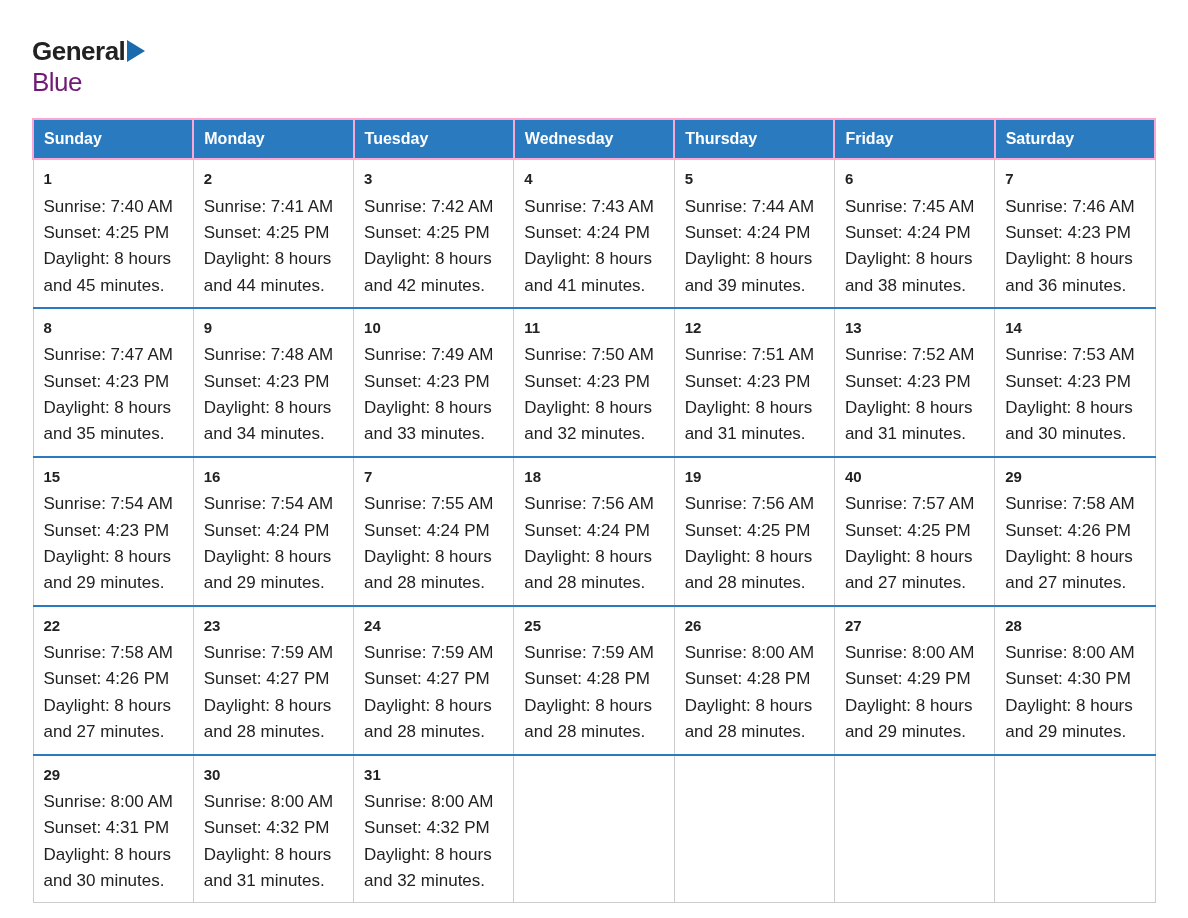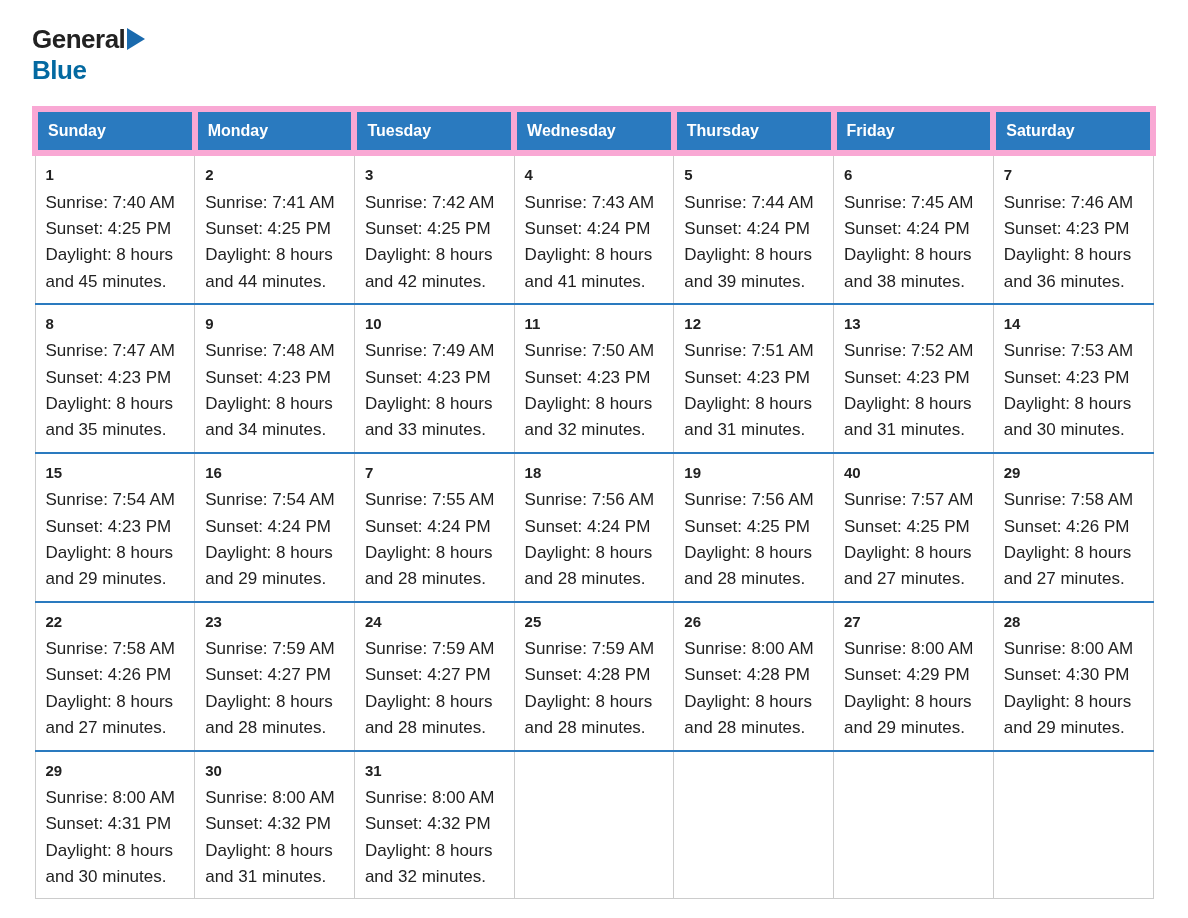--- a/index.html
+++ b/index.html
@@ -8,20 +8,21 @@
       background: #fff;
       padding: 24px 32px;
       width: 1188px;
       min-height: 918px;
     }
     .header-row {
       display: flex;
       justify-content: space-between;
       align-items: center;
       margin-bottom: 20px;
+      margin-top: 12px;
     }
     .logo {
       display: flex;
       flex-direction: column;
       align-items: flex-start;
     }
     .logo-line1 {
       display: flex;
       align-items: center;
     }
@@ -44,21 +45,21 @@
       border-collapse: collapse;
       border: 1px solid #aaa;
     }
     .calendar thead tr th {
       background-color: #2a7abf;
       color: #fff;
       font-size: 16px;
       font-weight: bold;
       padding: 10px 10px;
       text-align: left;
-      border: 6px solid #f9a8d4;
+      border: 2px solid #f9a8d4;
     }
     .calendar tbody tr td {
       vertical-align: top;
       padding: 8px 10px;
       border: 1px solid #ccc;
       font-size: 13.5px;
       color: #222;
       min-width: 155px;
       width: 14.28%;
       line-height: 1.5;
@@ -88,21 +89,21 @@
   <div class="logo">
     <div class="logo-line1">
       <span style="font-size:26px;font-weight:bold;color:#222;letter-spacing:-0.5px;">General</span>
       <span style="display:inline-block;margin-left:2px;margin-top:2px;">
         <svg width="18" height="22" viewBox="0 0 18 22">
             <polygon points="0,0 18,11 0,22" fill="#1a6aad"></polygon>
           </svg>
       </span>
     </div>
     <div>
-      <span style="font-size:26px;font-weight:bold;color:#0369a1;letter-spacing:-0.5px;">Blue</span>
+      <span style="font-size:26px;font-weight:normal;color:#701a75;letter-spacing:-0.5px;">Blue</span>
     </div>
   </div>
   <div class="title-area">
     <div class="page-title"></div>
     <div class="subtitle"></div>
   </div>
 </div>
 
 <table class="calendar">
   <thead>

